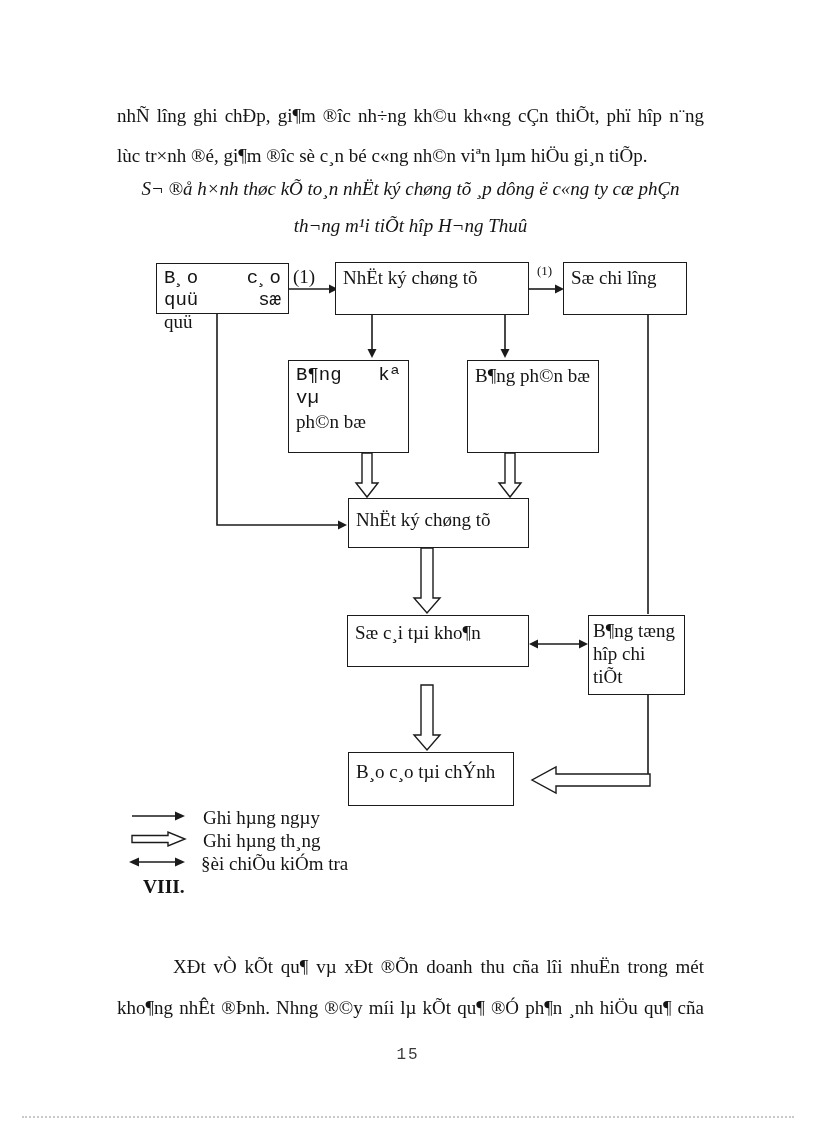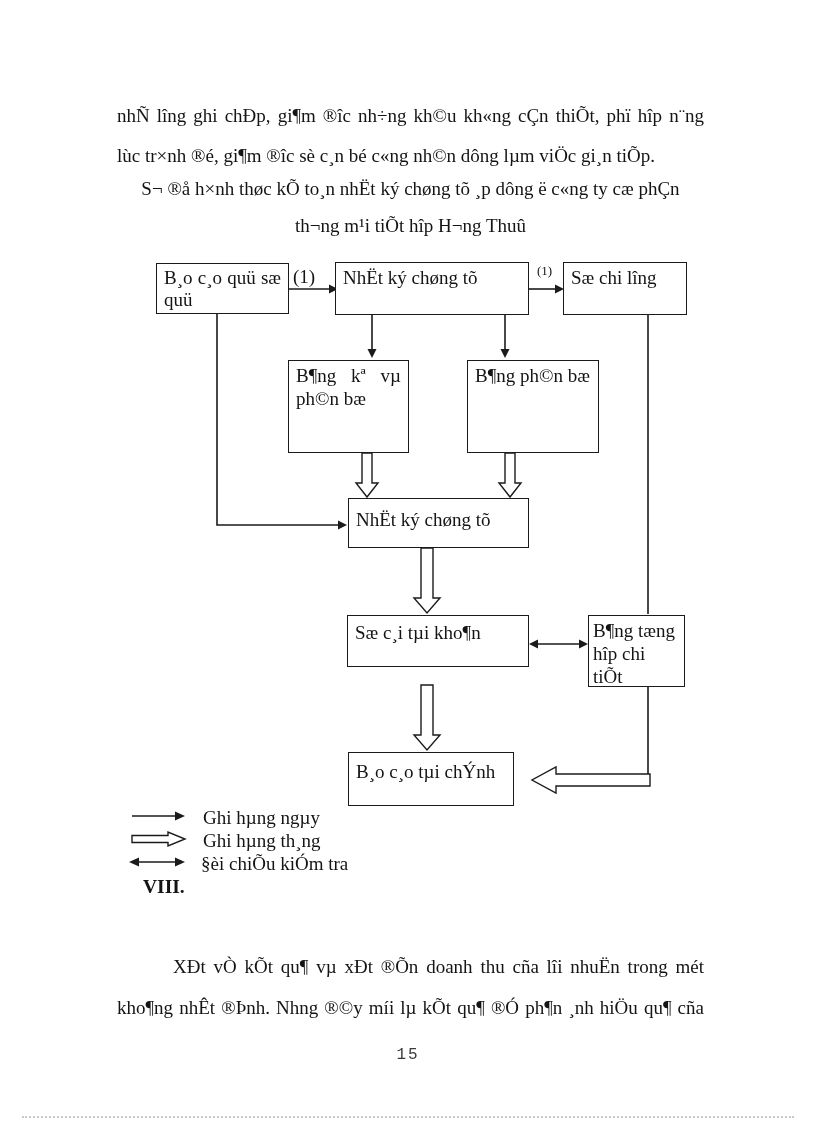--- a/index.html
+++ b/index.html
@@ -11,29 +11,29 @@
     color:#141414;
   }
   .abs { position:absolute; }
 
   
   .para { font-size:19px; line-height:40px; }
   .jline { text-align:justify; text-align-last:justify; }
   .indent1 { padding-left:56px; }
 
   .diagram-title {
-    font-size:19px; line-height:37px; text-align:center;
+    font-style:italic; font-size:19px; line-height:37px; text-align:center;
   }
 
   
   .fbox {
     position:absolute; border:1.6px solid #1b1b1b; background:#ffffff;
     font-size:19px; line-height:23px; padding:3px 7px;
   }
-  .fbox .bjust { text-align:justify; text-align-last:justify; }
+  .fbox .bjust { text-align:justify; text-align-last:justify;font-family:Liberation Mono, monospace; }
 
   .flow-label { position:absolute; font-size:19px; }
   .flow-label.sup { font-size:13px; }
 
   svg.connectors { position:absolute; left:0; top:0; pointer-events:none; }
 
   
   .legend-row { position:absolute; display:flex; height:23px; font-size:19px; }
   .legend-icon { width:60px; height:18px; flex:0 0 60px; margin-right:13px; }
 
@@ -55,21 +55,21 @@
     border-top:2px dotted #c9c9c9;
   }
 </style>
 </head>
 <body>
 
 <div class="page">
 
   <div class="abs para" style="left:117px; top:96px; width:587px;">
     <div class="jline">nhÑ lîng ghi chÐp, gi¶m ®îc nh÷ng kh©u kh«ng cÇn thiÕt, phï hîp n¨ng</div>
-    <div>lùc tr×nh ®é, gi¶m ®îc sè c¸n bé c«ng nh©n dông lµm viÖc gi¸n tiÕp.</div>
+    <div>lùc tr×nh ®é, gi¶m ®îc sè c¸n bé c«ng nh©n viªn lµm hiÖu gi¸n tiÕp.</div>
   </div>
 
   <div class="abs diagram-title" style="left:107px; top:170px; width:607px;">
     <div>S¬ ®å h×nh thøc kÕ to¸n nhËt ký chøng tõ ¸p dông ë c«ng ty cæ phÇn</div>
     <div>th¬ng m¹i tiÕt hîp H¬ng Thuû</div>
   </div>
 
   <svg class="connectors" width="816" height="1123" viewBox="0 0 816 1123">
 
     <line x1="288" y1="289" x2="330" y2="289" stroke="#1b1b1b" stroke-width="1.6"></line>
@@ -133,21 +133,21 @@
   </div>
 
   <div class="fbox" style="left:348px; top:498px; width:181px; height:50px; padding-top:9px;">
     <div>NhËt ký chøng tõ</div>
   </div>
 
   <div class="fbox" style="left:347px; top:615px; width:182px; height:52px; padding-top:5px;">
     <div>Sæ c¸i tµi kho¶n</div>
   </div>
 
-  <div class="fbox" style="left:588px; top:615px; width:97px; height:72px; padding:3px 4px;">
+  <div class="fbox" style="left:588px; top:615px; width:97px; height:80px; padding:3px 4px;">
     <div>B¶ng tæng</div>
     <div>hîp chi</div>
     <div>tiÕt</div>
   </div>
 
   <div class="fbox" style="left:348px; top:752px; width:166px; height:54px; padding-top:7px;">
     <div>B¸o c¸o tµi chÝnh</div>
   </div>
 
   <div class="legend-row" style="left:130px; top:807px;">

